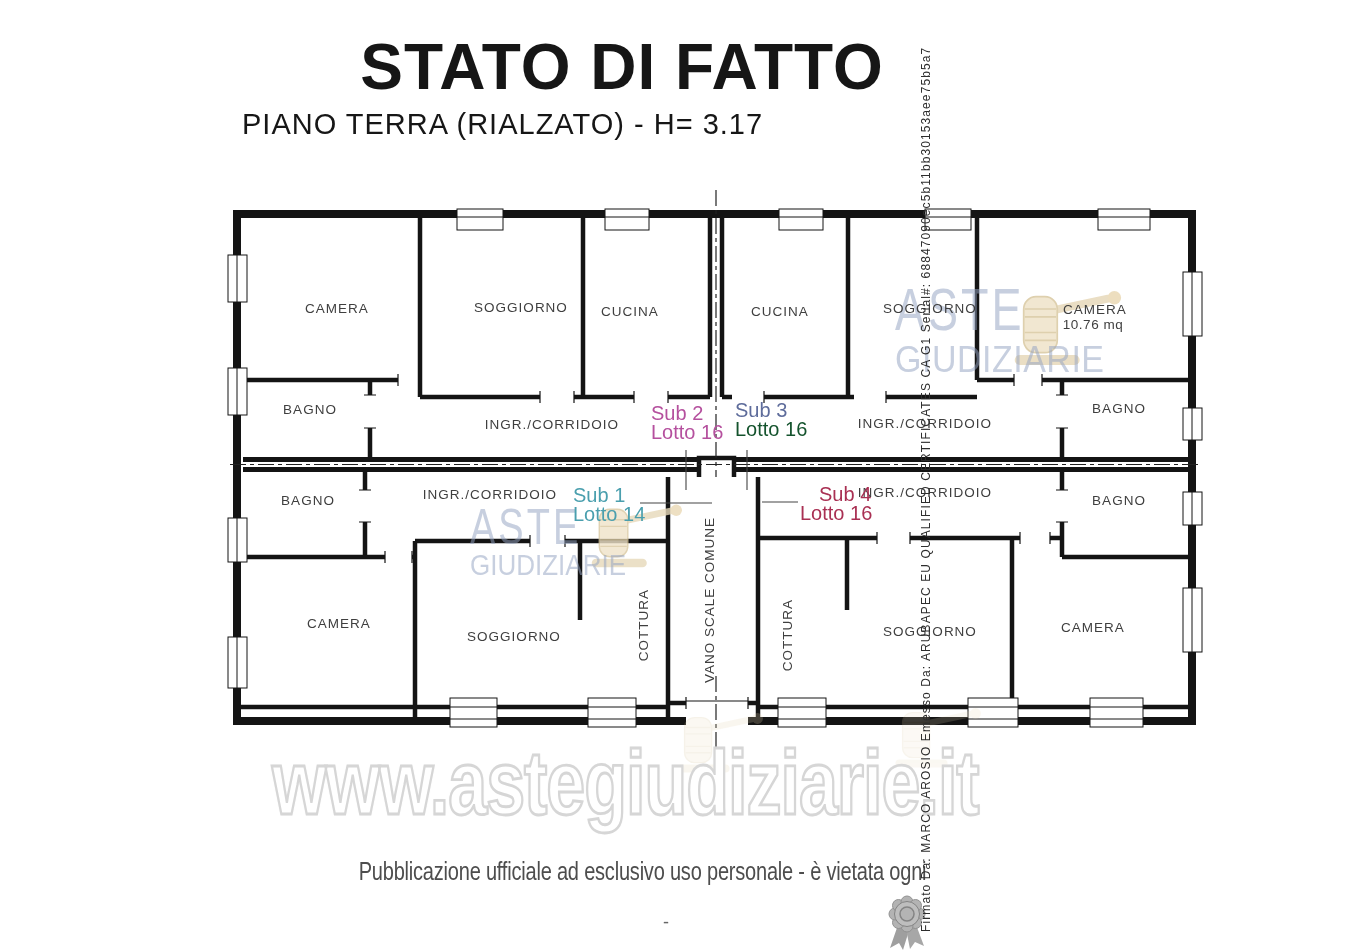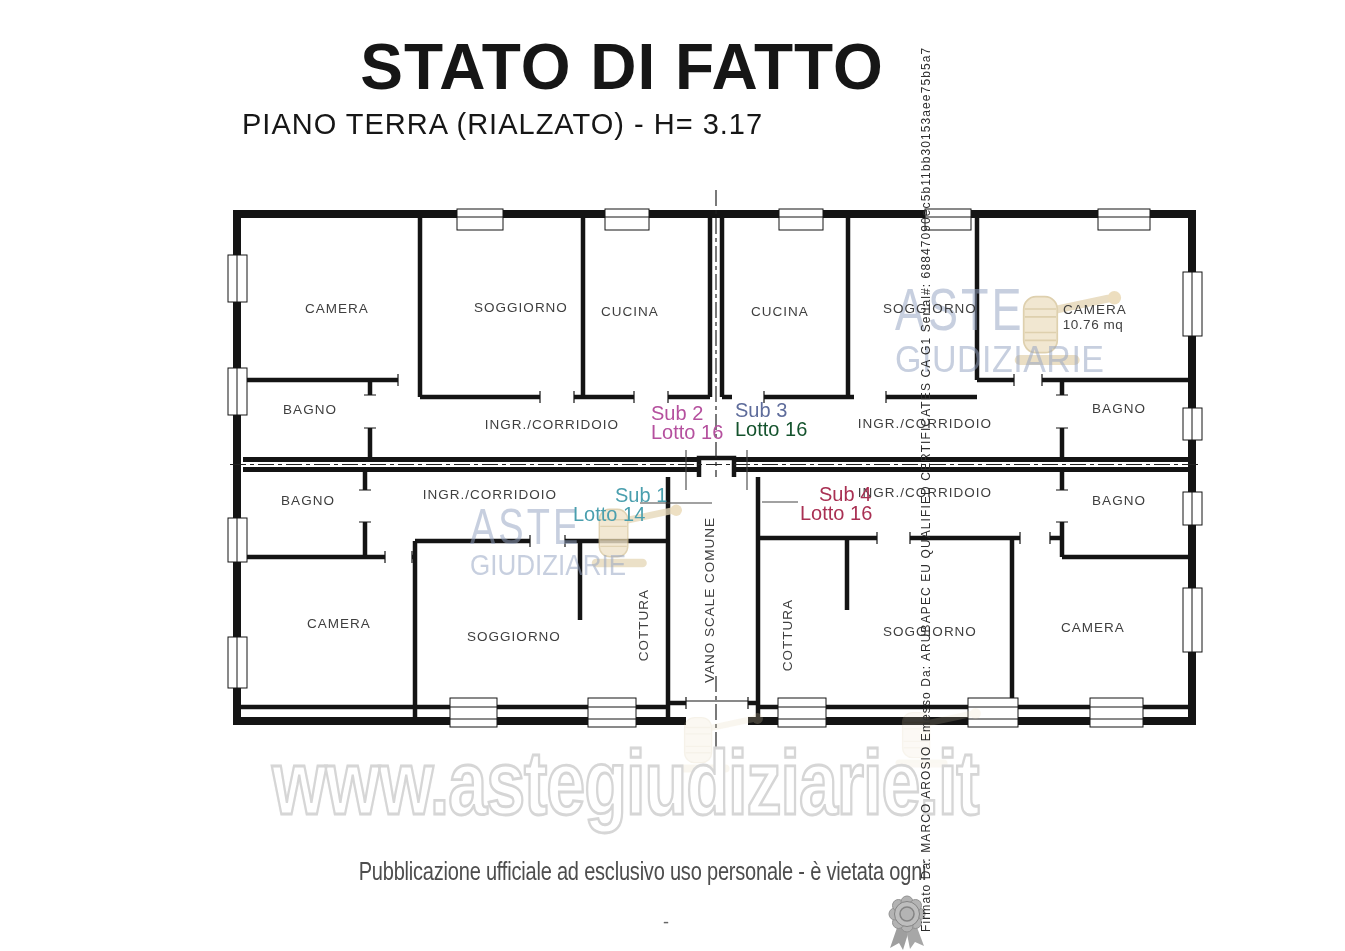--- a/index.html
+++ b/index.html
@@ -167,21 +167,21 @@
   <div class="rl" style="left:1119px;top:500px;">BAGNO</div>
   <div class="rl" style="left:339px;top:623px;">CAMERA</div>
   <div class="rl" style="left:514px;top:636px;">SOGGIORNO</div>
   <div class="rl v" style="left:643px;top:625px;">COTTURA</div>
   <div class="rl v" style="left:709px;top:600px;">VANO SCALE COMUNE</div>
   <div class="rl v" style="left:787px;top:635px;">COTTURA</div>
   <div class="rl" style="left:930px;top:631px;">SOGGIORNO</div>
   <div class="rl" style="left:1093px;top:627px;">CAMERA</div>
 
   <div class="unit" style="left:573px;top:486px;">
-    <div style="color: rgb(74, 159, 174); margin-left: 42px;">Sub 1</div>
+    <div style="color: rgb(74, 159, 174);">Sub 1</div>
     <div style="color: rgb(74, 159, 174);">Lotto 14</div>
   </div>
   <div class="unit" style="left:651px;top:404px;">
     <div style="color: rgb(181, 80, 158);">Sub 2</div>
     <div style="color: rgb(181, 80, 158);">Lotto 16</div>
   </div>
   <div class="unit" style="left:735px;top:401px;">
     <div style="color: rgb(94, 108, 155);">Sub 3</div>
     <div style="color: #14532d;">Lotto 16</div>
   </div>

